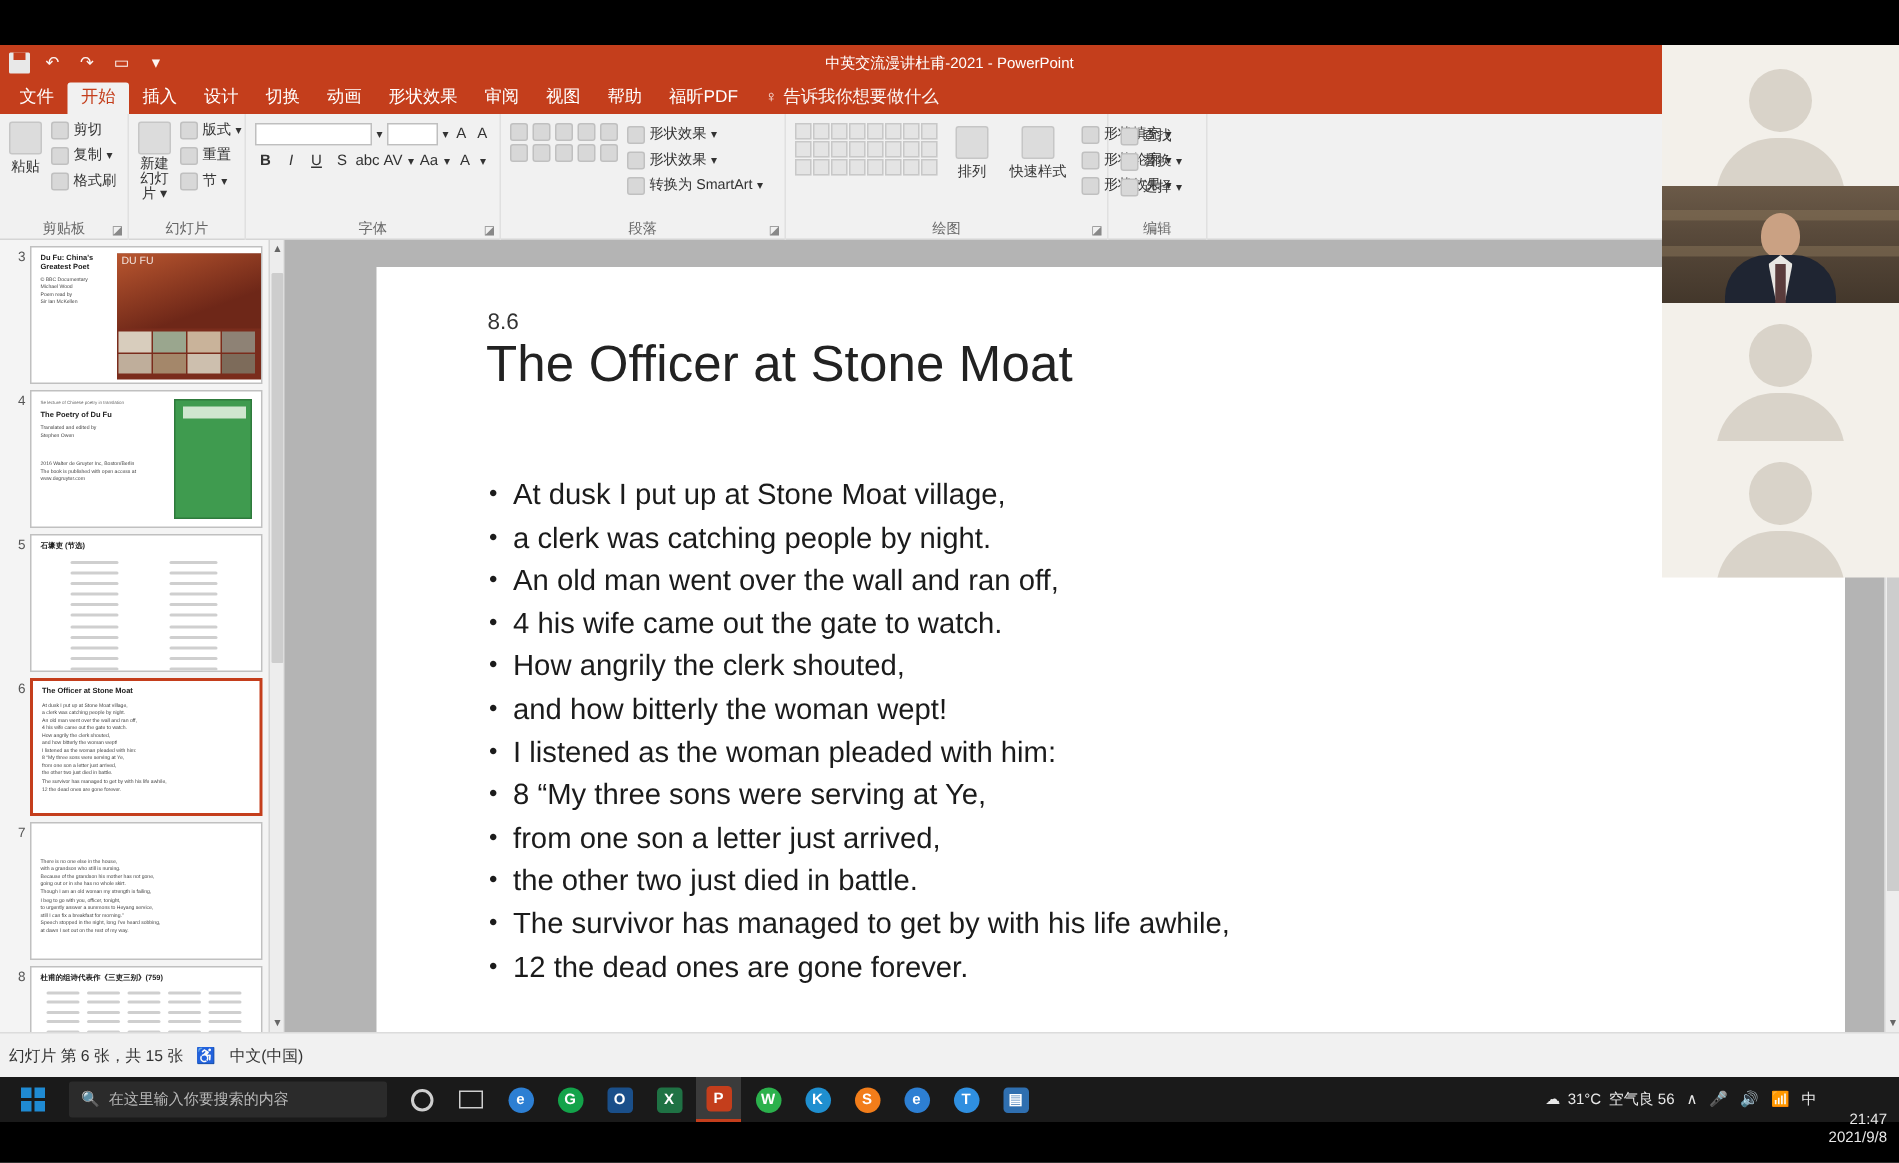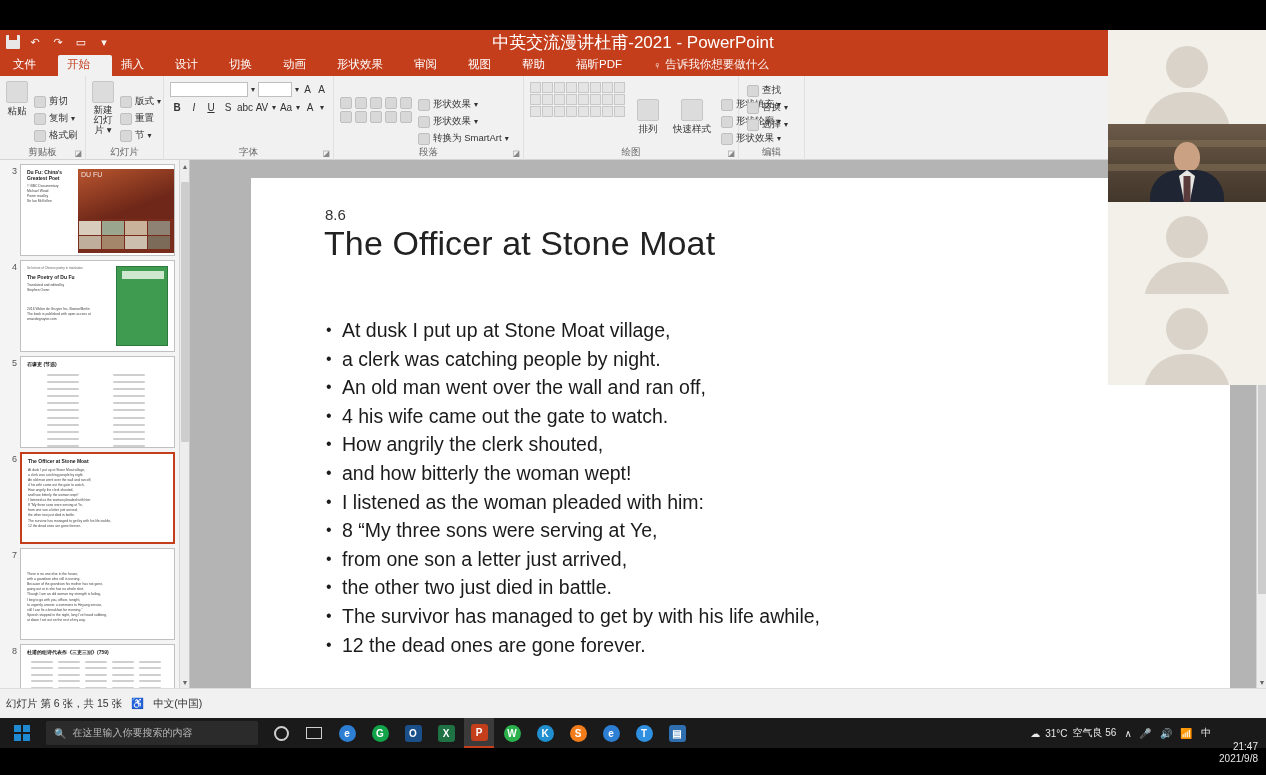--- a/index.html
+++ b/index.html
@@ -22,45 +22,45 @@
     position: relative; height: 24px; background: #c43e1c; color: #fff;
     display: flex; align-items: center;
   }
   .qat { display: flex; align-items: center; gap: 7px; padding-left: 6px; font-size: 11px; }
   .qat-btn { width: 16px; height: 16px; display:flex; align-items:center; justify-content:center;
              color:#fff; font-size:11px; line-height:1; opacity:.95; }
   .save-ico { width: 14px; height: 14px; background: #e8e8e8; border-radius: 1px; position: relative; }
   .save-ico::after { content:""; position:absolute; left:3px; top:0; width:8px; height:5px; background:#c43e1c; }
   .title-center {
     position: absolute; left: 0; right: 0; text-align: center;
-    font-size: 17px; color: #fff; pointer-events: none;
+    font-size: 10px; color: #fff; pointer-events: none;
   }
 
   
   .ribbon-tabs {
     height: 22px; background: #c43e1c; display: flex; align-items: flex-end;
     padding-left: 4px; gap: 0px; color: #fff; font-size: 11.5px;
   }
-  .rtab { padding: 2px 22px 4px 9px; white-space: nowrap; }
+  .rtab { padding: 2px 9px 4px 9px; white-space: nowrap; }
   .rtab.active { background: #f1f1f1; color: #c43e1c; border-radius: 2px 2px 0 0; }
   .rtab.tell { color: #fff; opacity: .95; display:flex; align-items:center; gap:4px;}
   .bulb { font-size: 11px; }
 
   
   .ribbon {
     height: 84px; background: #f1f1f1; border-bottom: 1px solid #d5d5d5;
     display: flex; font-size: 10px; color: #333; position: relative;
   }
   .rgroup { position: relative; height: 84px; padding: 3px 6px 0 6px; border-right: 1px solid #e0e0e0; }
   .rgroup .glabel {
     position: absolute; bottom: 1px; left: 0; right: 0; text-align: center;
     font-size: 9.5px; color: #666;
   }
   .gitems { display: flex; gap: 4px; }
-  .col { display: flex; flex-direction: column; gap: 2px; margin-top: 15px; }
+  .col { display: flex; flex-direction: column; gap: 2px; }
   .ritem { display: flex; align-items: center; gap: 3px; font-size: 9.5px; color: #333;
            padding: 1px 2px; white-space: nowrap; }
   .bigbtn { display:flex; flex-direction:column; align-items:center; justify-content:flex-start;
             width: 34px; font-size: 9.5px; color:#333; padding-top:2px; }
   .bigico { width: 22px; height: 22px; background: #dcdcdc; border: 1px solid #c6c6c6; border-radius:2px; margin-bottom:2px;}
   .sico { width: 12px; height: 12px; background: #d8d8d8; border: 1px solid #c0c0c0; border-radius: 2px; display:inline-block;}
   .fontbox { width: 78px; height: 15px; background: #fff; border: 1px solid #bfbfbf; font-size: 9px; }
   .sizebox { width: 34px; height: 15px; background: #fff; border: 1px solid #bfbfbf; font-size: 9px; }
   .fmt-row { display: flex; align-items: center; gap: 3px; margin-top: 3px; font-size: 10px; }
   .fbtn { width: 14px; height: 14px; display:flex;align-items:center;justify-content:center;

